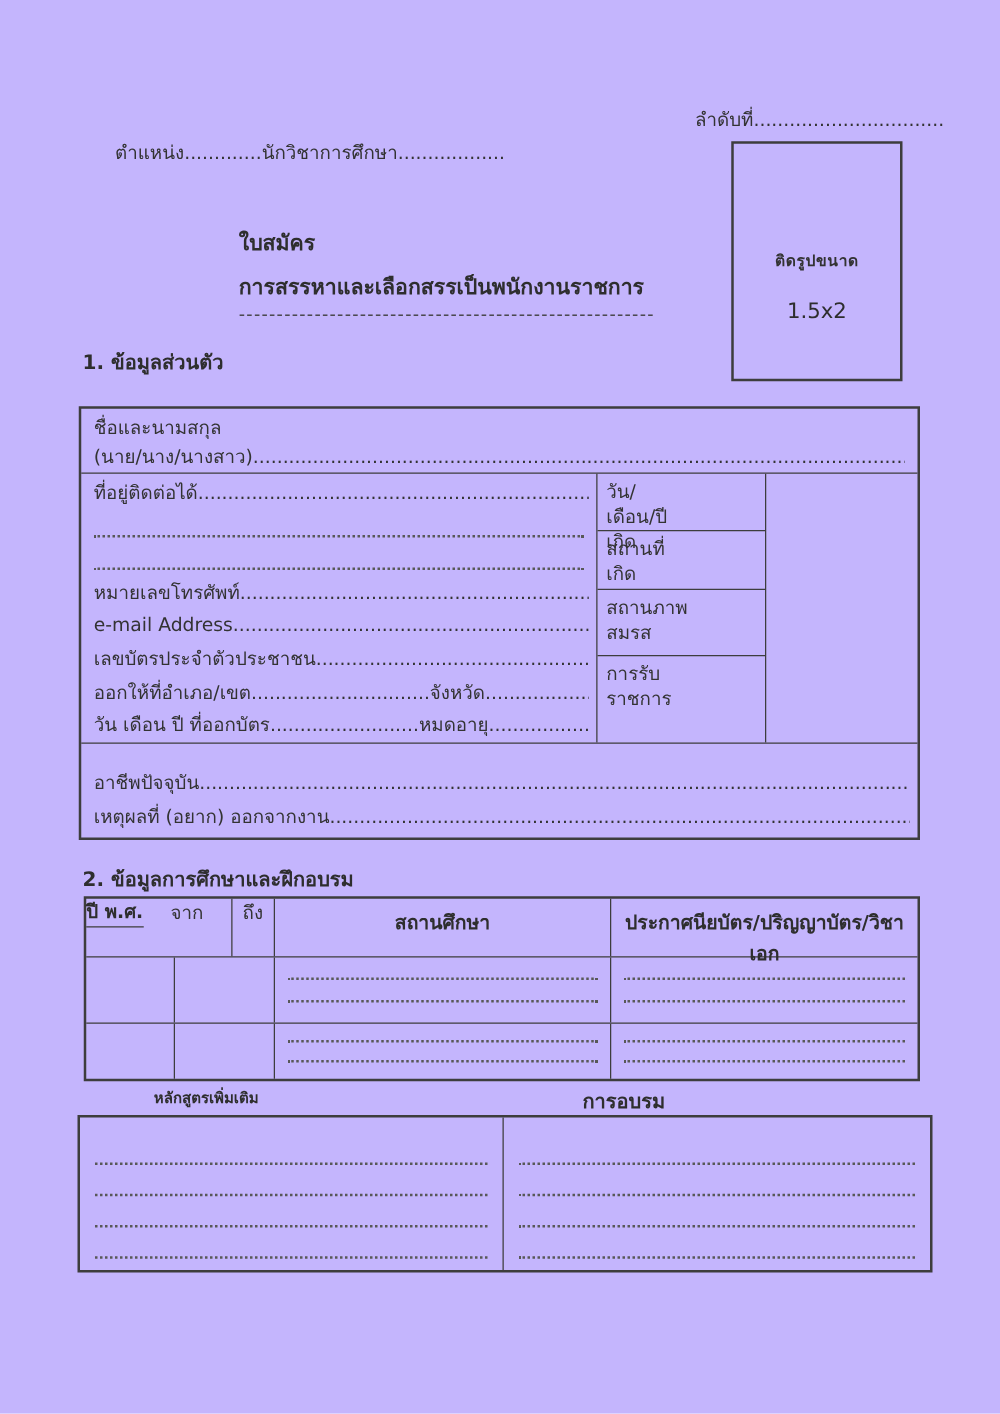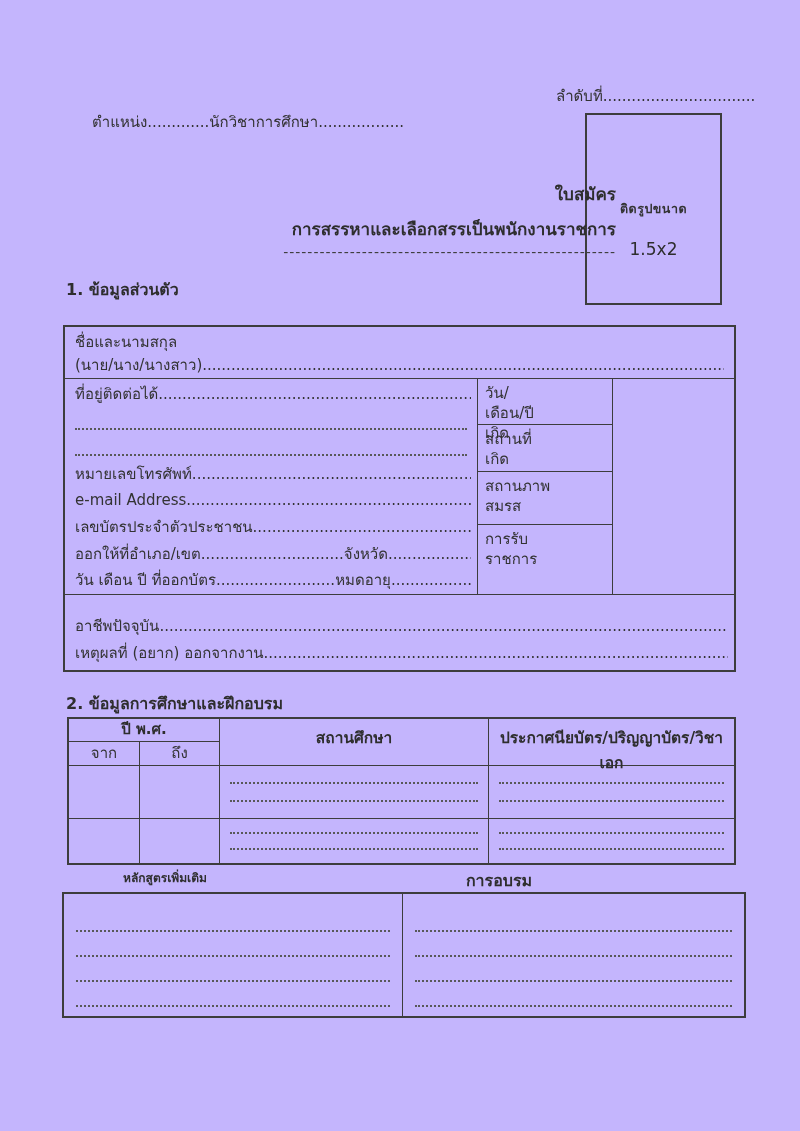--- a/index.html
+++ b/index.html
@@ -11,21 +11,21 @@
   .nowrap{white-space:nowrap;overflow:hidden;}
   .dotline{border-bottom:2px dotted #585858;height:0;}
 
   
   .order-no{position:absolute;left:556px;top:84px;font-size:15px;}
   .pos-line{position:absolute;left:64px;top:110px;font-size:15px;width:340px;text-align:right;}
   .photo-box{position:absolute;left:585px;top:113px;width:133px;height:188px;
     border:2px solid #3d3d3d;text-align:center;}
   .pb1{margin-top:84px;font-size:12.5px;font-weight:700;letter-spacing:.5px;}
   .pb2{margin-top:20px;font-size:17px;color:#2e2e2e;}
-  .title-block{position:absolute;left:216px;top:180px;width:400px;text-align:right;}
+  .title-block{position:absolute;left:191px;top:180px;width:400px;text-align:left;}
   .t1{font-size:17px;font-weight:600;color:#2e2e2e;}
   .t2{font-size:17px;font-weight:600;color:#2e2e2e;margin-top:8px;}
   .t3{margin-top:2px;font-size:14px;letter-spacing:1px;color:#3f3f3f;white-space:nowrap;overflow:hidden;}
 
   .s1-heading{position:absolute;left:66px;top:277px;font-size:16px;font-weight:600;color:#2e2e2e;}
   .s2-heading{position:absolute;left:66px;top:691px;font-size:16px;font-weight:600;color:#2e2e2e;}
 
   
   .table1{position:absolute;left:63px;top:325px;width:673px;height:347px;
     border:2px solid #3d3d3d;box-sizing:border-box;font-size:15px;}
@@ -51,21 +51,21 @@
   .vc .two{padding:3px 7px 0 7px;line-height:21px;}
   .t1-bottom{border-top:1.5px solid #3d3d3d;box-sizing:border-box;height:76px;
     padding:18px 6px 0 10px;}
   .t1-bottom .ln{height:27px;line-height:27px;}
 
   
   .table2{position:absolute;left:67px;top:717px;width:669px;height:148px;
     border:2px solid #3d3d3d;box-sizing:border-box;font-size:15px;display:flex;flex-direction:column;}
   .t2-header{height:47px;border-bottom:1.5px solid #3d3d3d;box-sizing:border-box;display:flex;}
   .year-col{width:151px;border-right:1.5px solid #3d3d3d;box-sizing:border-box;
-    display:flex;flex-direction:column;}
+    display:flex;}
   .year-top{height:23px;border-bottom:1.5px solid #3d3d3d;box-sizing:border-box;
     text-align:center;line-height:21px;font-weight:600;color:#2e2e2e;}
   .year-sub{flex:1;display:flex;}
   .from-h{width:71px;border-right:1.5px solid #3d3d3d;box-sizing:border-box;
     text-align:center;line-height:22px;}
   .to-h{flex:1;text-align:center;line-height:22px;}
   .school-h{width:269px;border-right:1.5px solid #3d3d3d;box-sizing:border-box;
     text-align:center;padding-top:6px;font-weight:600;color:#2e2e2e;font-size:15.5px;}
   .cert-h{flex:1;text-align:center;padding-top:6px;font-weight:600;color:#2e2e2e;font-size:15.5px;}
   .t2-row{display:flex;box-sizing:border-box;}

